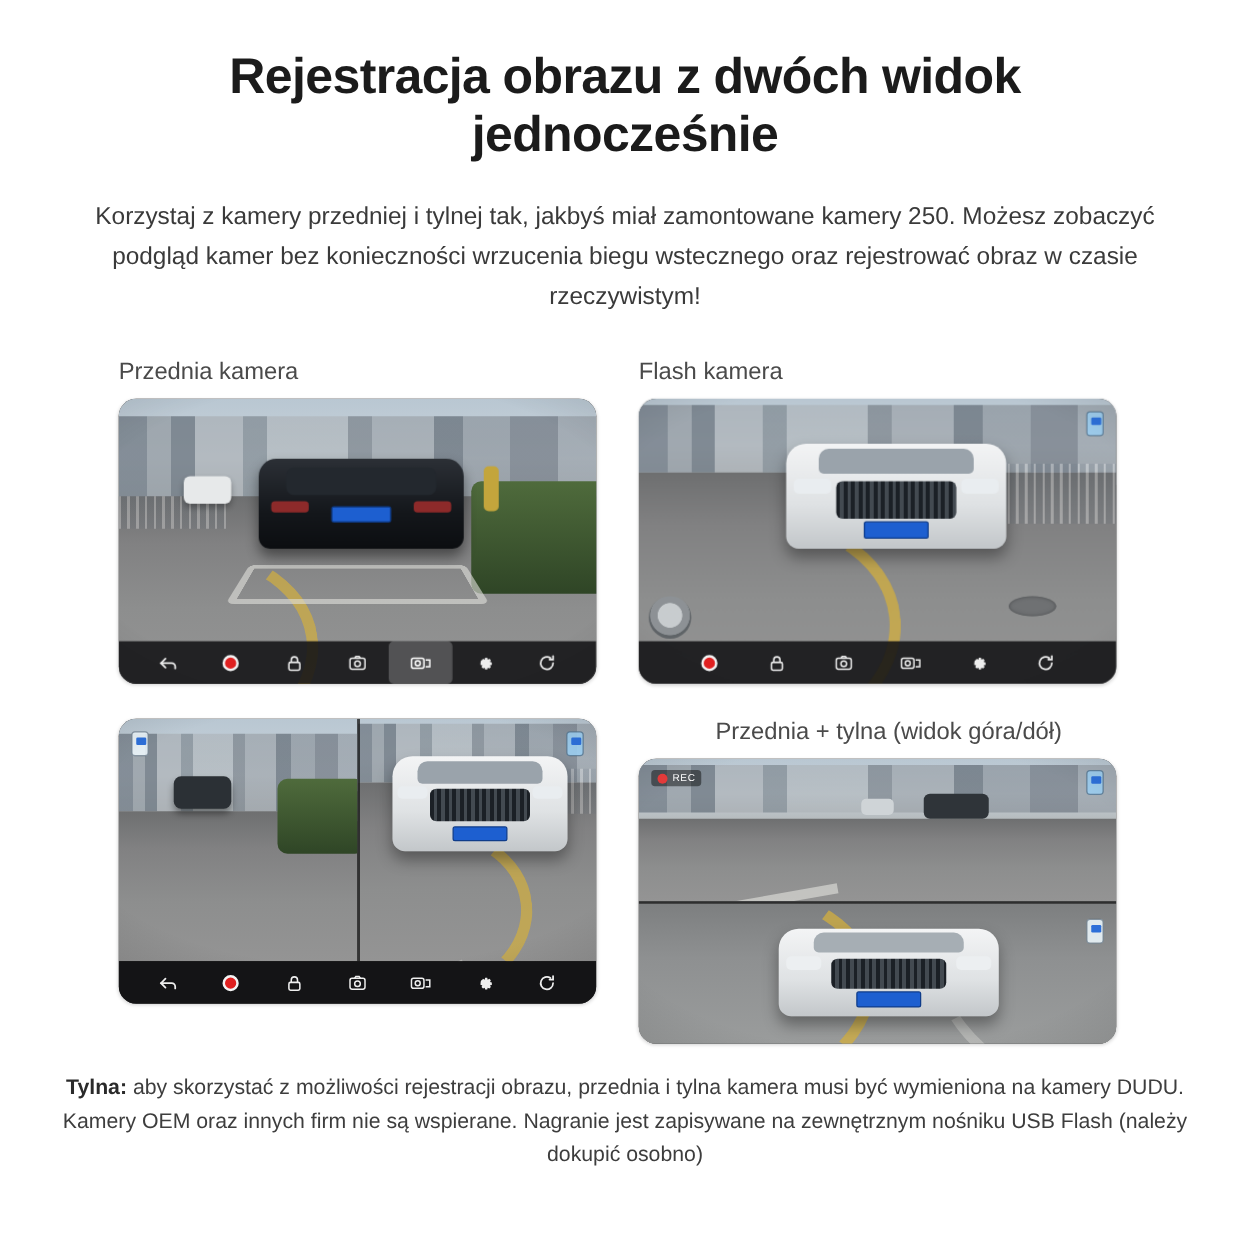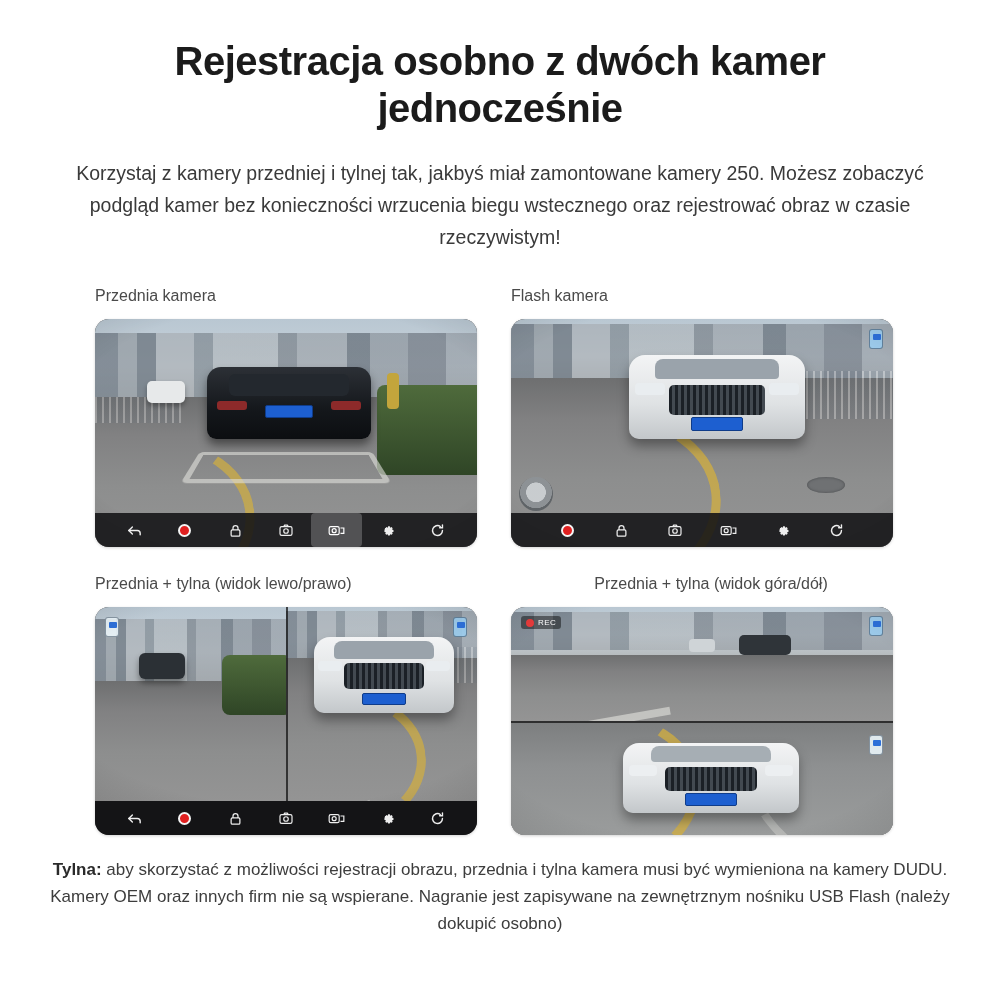--- a/index.html
+++ b/index.html
@@ -34,21 +34,21 @@
   .grid {
     margin: 34px 0 0 0;
     display: grid;
     grid-template-columns: 400px 400px;
     justify-content: center;
     column-gap: 22px;
     row-gap: 10px;
   }
   .cell { width: 400px; }
   .cell-label {
-    font-size: 16px;
+    font-size: 19px;
     color: #4a4a4a;
     padding-left: 6px;
     margin-bottom: 10px;
     height: 22px;
   }
   .cell-label.right-col { padding-left: 0; }
 
   
   .screen {
     position: relative;
@@ -222,21 +222,21 @@
     line-height: 1.58;
     color: #3d3d3d;
   }
   .footnote b { color: #2a2a2a; }
 </style>
 </head>
 <body>
 
 <div class="page">
 
-  <h1 class="headline">Rejestracja osobno z dwóch kamer jednocześnie</h1>
+  <h1 class="headline">Rejestracja obrazu z dwóch widok jednocześnie</h1>
   <p class="subhead">Korzystaj z kamery przedniej i tylnej tak, jakbyś miał zamontowane kamery 250. Możesz zobaczyć podgląd kamer bez konieczności wrzucenia biegu wstecznego oraz rejestrować obraz w czasie rzeczywistym!</p>
 
   <div class="grid">
 
     <div class="cell front">
       <div class="cell-label">Przednia kamera</div>
       <div class="screen">
         <div class="sky"></div>
         <div class="skyline"></div>
         <div class="ground"></div>
@@ -366,21 +366,20 @@
             <svg width="17" height="17" viewBox="0 0 24 24" fill="none" stroke="#eee" stroke-width="2" stroke-linecap="round">
               <path d="M19 12a7 7 0 1 1-3-5.7"></path>
                 <path d="M19 4 v4 h-4"></path>
             </svg>
           </div>
         </div>
       </div>
     </div>
 
     <div class="cell dual-lr" style="margin-top:18px;">
-      <div class="cell-label">Przednia + tylna (widok lewo/prawo)</div>
       <div class="screen">
 
         <div style="position:absolute; left:0; top:0; width:50%; bottom:34px; overflow:hidden;">
           <div class="sky" style="height:42%;"></div>
           <div class="skyline" style="top:6%; height:32%;"></div>
           <div class="ground" style="top:38%;"></div>
           <div class="hedge" style="right:-6px; top:48px; width:70px; height:60px;"></div>
           <div class="lane-c" style="left:-70px; top:96px; width:190px; height:150px; border-width:7px; transform:rotate(-12deg); opacity:.6;"></div>
           <div class="lane-c" style="left:34px; top:104px; width:150px; height:150px; border-width:7px; transform:rotate(6deg); opacity:.5;"></div>
           <div style="position:absolute; left:44px; top:46px; width:46px; height:26px; background:#2b3035; border-radius:6px; box-shadow:0 4px 6px rgba(0,0,0,.4);"></div>

